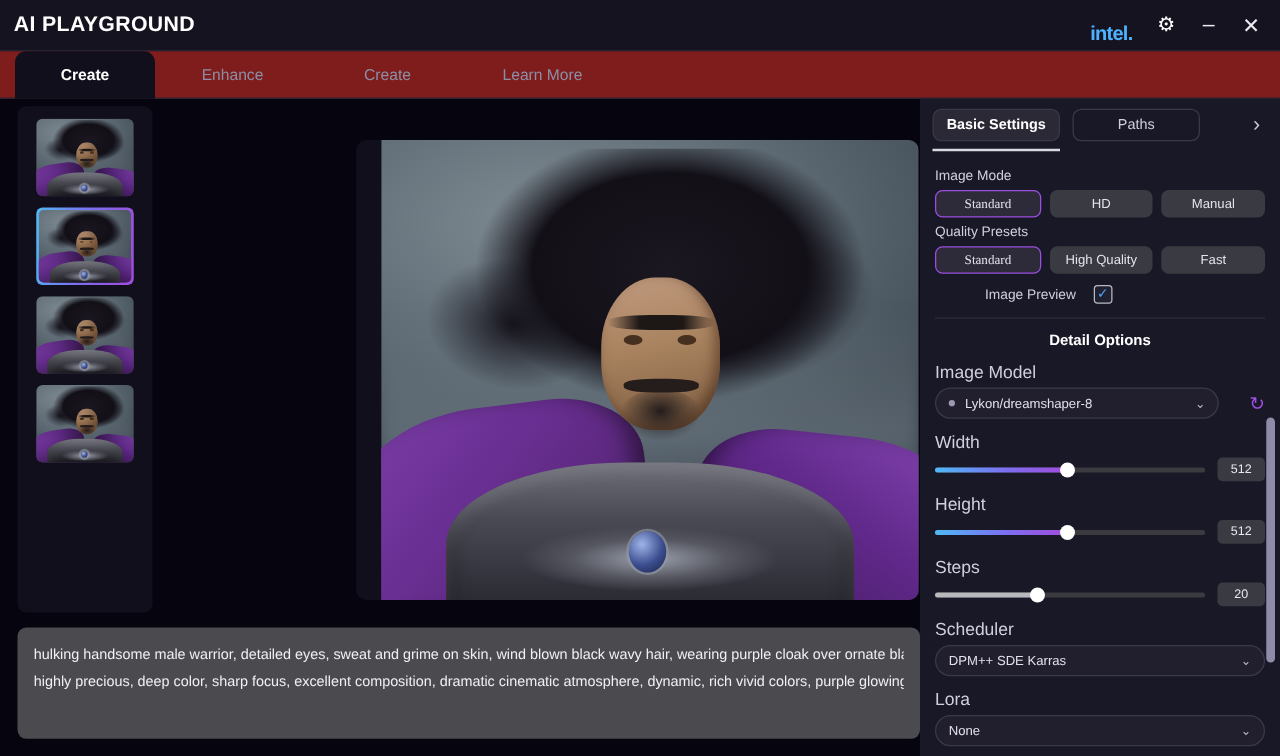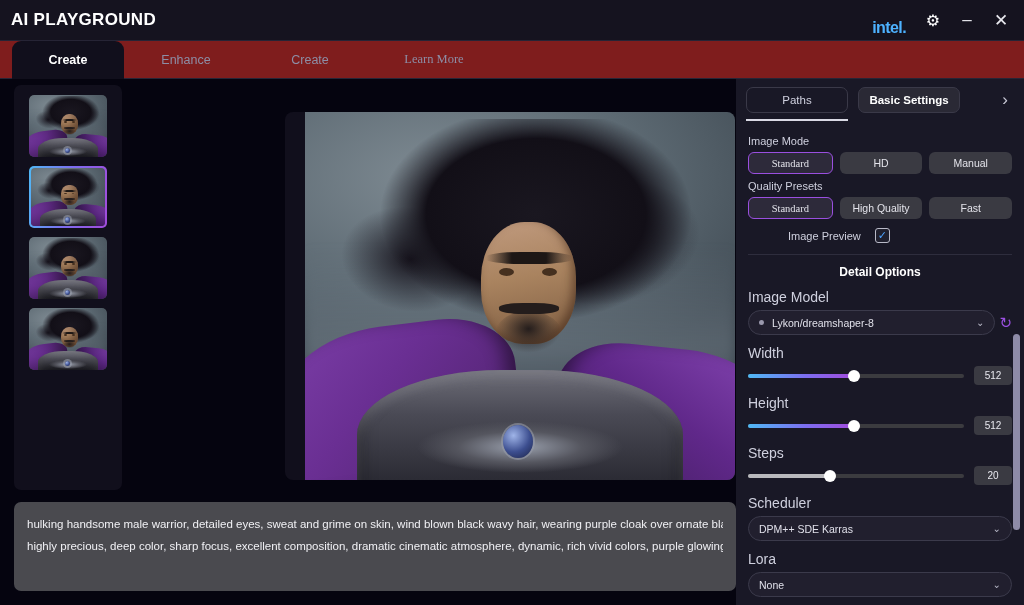--- a/index.html
+++ b/index.html
@@ -50,21 +50,21 @@
     font-size: 12.5px; color: #8d8ea6;
   }
   .tab.active {
     background: #110f1c;
     color: #ffffff; font-weight: bold;
     border-radius: 9px 9px 0 0;
   }
   .tab-create { width: 112px; margin-left: 12px; }
   .tab-enhance { width: 124px; }
   .tab-answer { width: 124px; }
-  .tab-learn { width: 124px; font-family: Liberation Serif, serif; }
+  .tab-learn { width: 124px; }
 
   
   .thumb-rail {
     position: absolute; left: 14px; top: 85px; width: 108px; height: 405px;
     background: #110f1c; border-radius: 7px;
     padding: 10px 0 0 0;
     display: flex; flex-direction: column; align-items: center; gap: 9px;
   }
   .thumb {
     width: 78px; height: 62px; border-radius: 5px; overflow: hidden;
@@ -230,21 +230,21 @@
     border: 1px solid #b9bac8; background: #20202e;
     display: flex; align-items: center; justify-content: center;
     color: #4da3ff; font-size: 11px; line-height: 1;
   }
   .divider { height: 1px; background: #2e2d3d; margin: 11px 0 0 0; }
   .detail-title {
     text-align: center; font-size: 12px; font-weight: bold; color: #ffffff;
     margin: 10px 0 4px 0;
   }
   .field-label { font-size: 14px; color: #cfd0de; margin: 10px 0 5px 0; }
-  .select-row { display: flex; align-items: center; gap: 4px; }
+  .select-row { display: flex; align-items: center; gap: 24px; }
   .select {
     flex: 1; height: 25px; border-radius: 13px; background: #211f2e;
     border: 1px solid #3b3a4b;
     display: flex; align-items: center; padding: 0 10px;
     font-size: 10.5px; color: #e0e0ea;
   }
   .dot { width: 5px; height: 5px; border-radius: 50%; background: #9a99ad; margin-right: 8px; }
   .sel-caret { margin-left: auto; color: #b9b9c8; font-size: 10px; }
   .refresh-icon { color: #9a4fe0; font-size: 15px; }
   .slider-row { display: flex; align-items: center; gap: 10px; }
@@ -424,22 +424,22 @@
   </div>
 
   <div class="prompt-box">
     <div class="prompt-text">hulking handsome male warrior, detailed eyes, sweat and grime on skin, wind blown black wavy hair, wearing purple cloak over ornate black iron armo</div>
     <div class="prompt-text">highly precious, deep color, sharp focus, excellent composition, dramatic cinematic atmosphere, dynamic, rich vivid colors, purple glowing fog electri</div>
   </div>
 
   <div class="panel">
 
     <div class="panel-tabs">
+      <div class="ptab active">Basic Settings</div>
       <div class="ptab inactive">Paths</div>
-      <div class="ptab active">Basic Settings</div>
       <div class="panel-chevron">›</div>
       <div class="ptab-underline"></div>
     </div>
 
     <div class="panel-body">
 
       <div class="group-label">Image Mode</div>
       <div class="btn-row">
         <div class="opt-btn active">Standard</div>
         <div class="opt-btn">HD</div>

